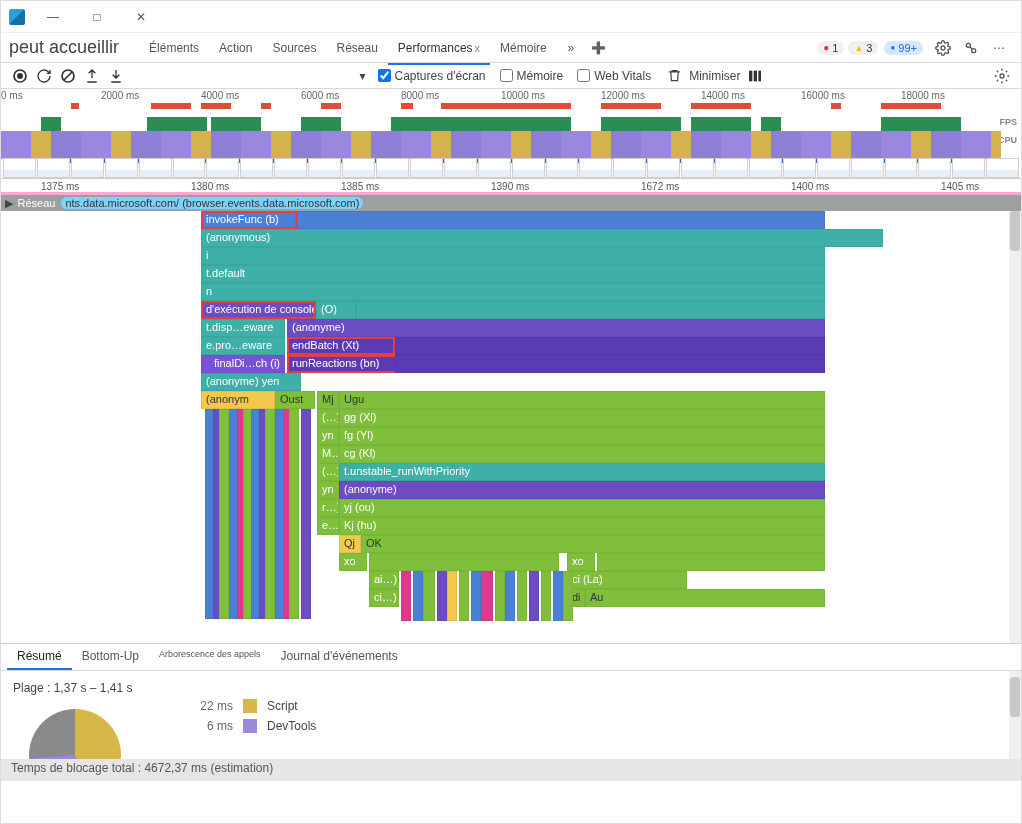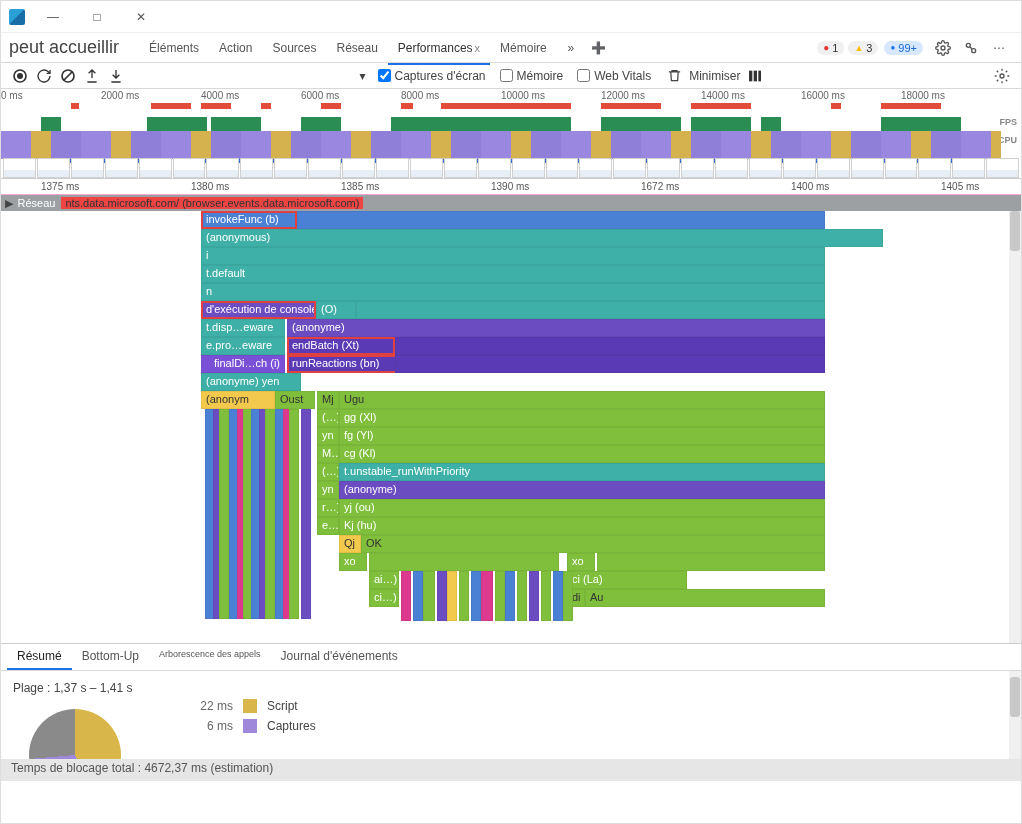--- a/index.html
+++ b/index.html
@@ -33,21 +33,21 @@
   
   .overview { height: 90px; border-bottom: 1px solid #ccc; position: relative; }
   .overview-ticks { height: 14px; display: flex; font-size: 10px; color: #666; position: relative; }
   .overview-ticks span { position: absolute; top: 1px; }
   .overview-rows { height: 60px; position: relative; background: #fff; }
   .ovlabel { position: absolute; right: 4px; font-size: 9px; color: #888; font-weight: 600; }
   .ovbar { position: absolute; top: 0; bottom: 0; }
   .filmstrip { position: absolute; bottom: 0; left: 0; right: 0; height: 20px; display: flex; gap: 1px; padding: 0 2px; }
   .thumb { flex: 1; border: 1px solid #d0d0d0; background: linear-gradient(#fff 60%, #e8eef5 60%); }
   
-  .ruler { height: 16px; border-bottom: 1px solid #f9a8d4; display: flex; font-size: 10px; color: #555; position: relative; }
+  .ruler { height: 16px; border-bottom: 3px solid #f9a8d4; display: flex; font-size: 10px; color: #555; position: relative; }
   .ruler span { position: absolute; top: 2px; }
   
   .network-row { height: 16px; background: #9da0a3; color: #fff; font-size: 11px; display: flex; align-items: center; padding-left: 4px; overflow: hidden; white-space: nowrap; }
   .network-row .tri { margin-right: 4px; color: #444; }
   
   .flame-wrap { height: 432px; position: relative; overflow: hidden; background: #fff; }
   .flame { position: absolute; top: 0; left: 0; right: 12px; bottom: 0; }
   .bar { position: absolute; height: 18px; font-size: 11px; color: #fff; padding: 1px 4px; overflow: hidden; white-space: nowrap; border: 1px solid rgba(0,0,0,0.05); }
   .scrollbar-v { position: absolute; right: 0; top: 0; bottom: 0; width: 12px; background: #f0f0f0; }
   .scrollbar-v .thumb-s { position: absolute; left: 1px; right: 1px; top: 0; height: 40px; background: #c8c8c8; border-radius: 3px; }
@@ -276,21 +276,21 @@
     <span style="left: 490px;">1390 ms</span>
     <span style="left: 640px;">1672 ms</span>
     <span style="left: 790px;">1400 ms</span>
     <span style="left: 940px;">1405 ms</span>
   </div>
 
 <div class="network-row">
   <span class="tri">▶</span>
   <span>Réseau</span>
   <span style="width:6px"></span>
-  <span style="background:#ef4444;color:#333;padding:0 4px;border-radius:0;">nts.data.microsoft.com/ (browser.events.data.microsoft.com)</span>
+  <span style="background:#7dd3fc;color:#333;padding:0 4px;border-radius:6px;">nts.data.microsoft.com/ (browser.events.data.microsoft.com)</span>
 </div>
 
 <div class="flame-wrap">
   <div id="flame" class="flame">
       <div class="bar c-blue hilite" style="top: 0px; left: 200px; width: 96px;">invokeFunc (b)</div>
       <div class="bar c-blue" style="top: 0px; left: 296px; width: 528px;"></div>
       <div class="bar c-teal" style="top: 18px; left: 200px; width: 682px;">(anonymous)</div>
       <div class="bar c-teal" style="top: 36px; left: 200px; width: 624px;">i</div>
       <div class="bar c-teal" style="top: 54px; left: 200px; width: 624px;">t.default</div>
       <div class="bar c-teal" style="top: 72px; left: 200px; width: 624px;">n</div>
@@ -386,21 +386,21 @@
   <div style="margin-left:170px;">
     <div id="legend-holder">
         <div class="legend-row">
           <span class="ms">22 ms</span>
           <span class="sw" style="background: rgb(217, 182, 74);"></span>
           <span>Script</span>
         </div>
         <div class="legend-row">
           <span class="ms">6 ms</span>
           <span class="sw" style="background: rgb(158, 136, 217);"></span>
-          <span>Captures</span>
+          <span>DevTools</span>
         </div>
       </div>
   </div>
   <div class="summary-scroll">
       <div class="thumb-s"></div>
     </div>
 </div>
 
 <div class="statusbar">Temps de blocage total : 4672,37 ms (estimation)</div>
 

